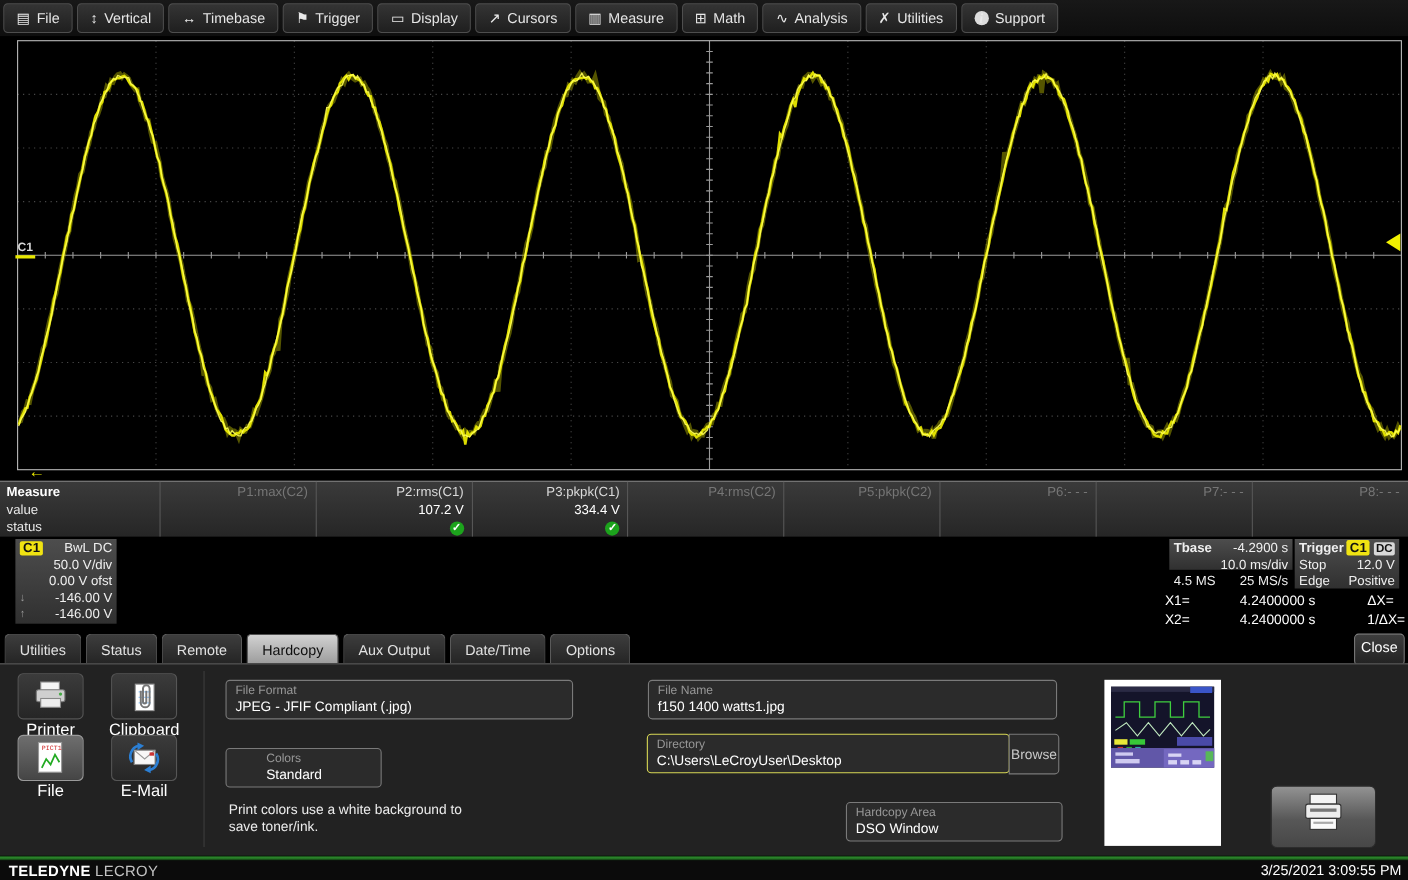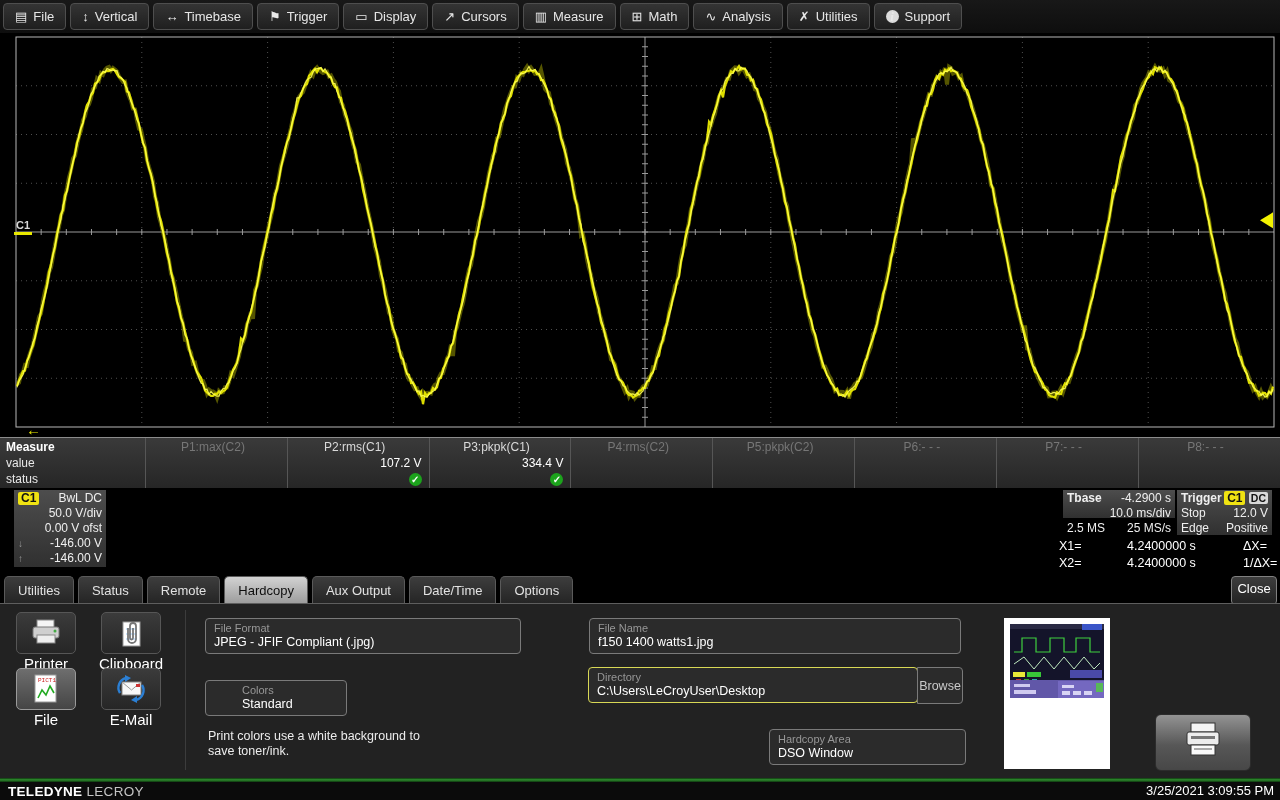--- a/index.html
+++ b/index.html
@@ -26,21 +26,21 @@
 
   
   #measure-strip{position:absolute;top:437px;left:0;width:1280px;height:51px;
     background:linear-gradient(#3a3a3a,#262626);border-top:1px solid #8c8c8c;
     box-sizing:border-box;display:flex;font-size:12px;}
   .measure-labels{width:145px;box-sizing:border-box;padding:2px 0 0 6px;color:#e8e8e8;}
   .measure-labels div{height:16px;line-height:15px;}
   .measure-labels .b{font-weight:bold;color:#fff;}
   .measure-col{width:141.8px;box-sizing:border-box;border-left:1px solid #565656;
     text-align:right;padding:2px 7px 0 0;}
-  .m-header{height:16px;line-height:15px;color:#dadada;text-align:center;}
+  .m-header{height:16px;line-height:15px;color:#dadada;}
   .m-header.dim{color:#767676;}
   .m-value{height:16px;line-height:15px;color:#fff;}
   .m-check{height:16px;}
   .check{display:inline-block;width:13px;height:13px;border-radius:50%;background:#1ca31c;
     color:#fff;font-size:10px;line-height:13px;text-align:center;font-weight:bold;}
 
   
   #descriptor-strip{position:absolute;top:488px;left:0;width:1280px;height:84px;background:#000;font-size:12px;}
   .descbox{background:linear-gradient(#4d4d4d,#303030);color:#efefef;
     padding:1px 4px;box-sizing:border-box;position:absolute;}
@@ -333,21 +333,21 @@
       </div>
   </div>
 
   <div id="tbase-box" class="descbox">
     <div class="drf">
         <span class="bold">Tbase</span>
         <span>-4.2900 s</span>
       </div>
     <div class="dr">10.0 ms/div</div>
     <div class="drf">
-        <span>2.5 MS</span>
+        <span>4.5 MS</span>
         <span>25 MS/s</span>
       </div>
   </div>
 
   <div id="trigger-box" class="descbox">
     <div class="drf">
       <span class="bold">Trigger</span>
       <span><span class="chan-badge">C1</span>
       <span class="dc-badge">DC</span></span>
     </div>

